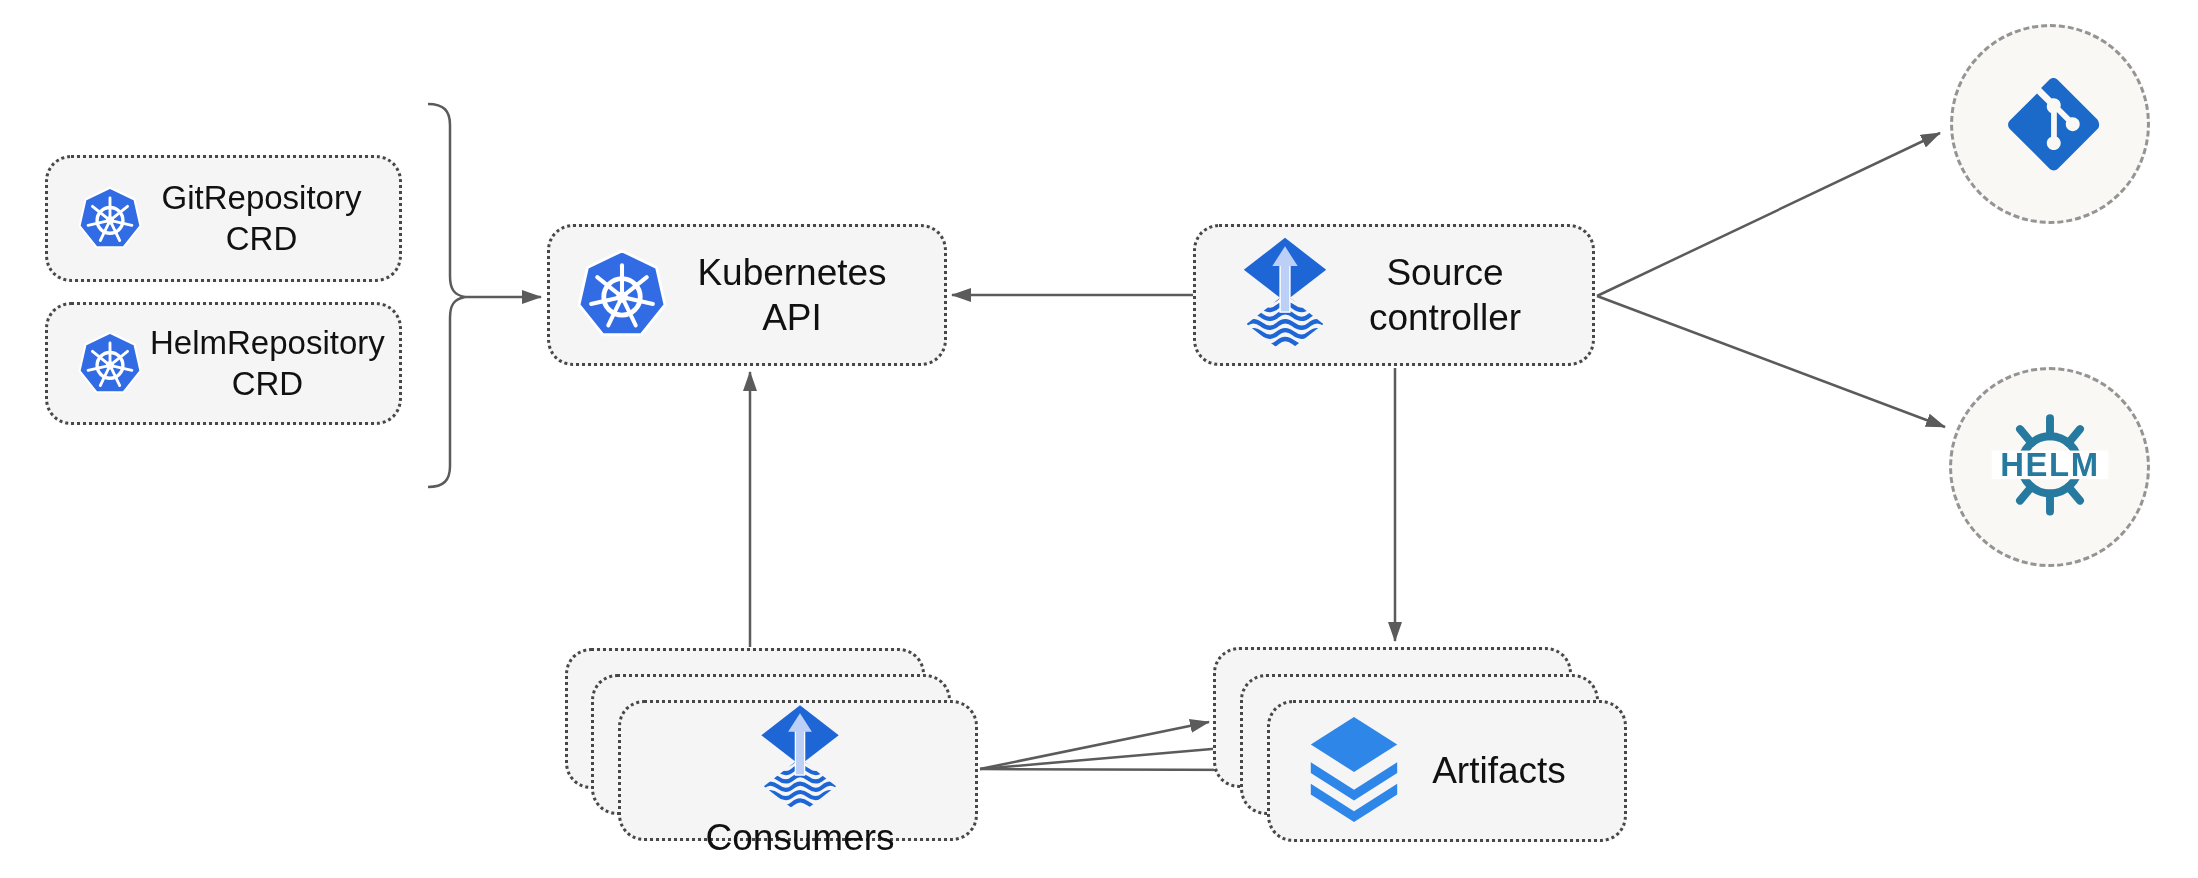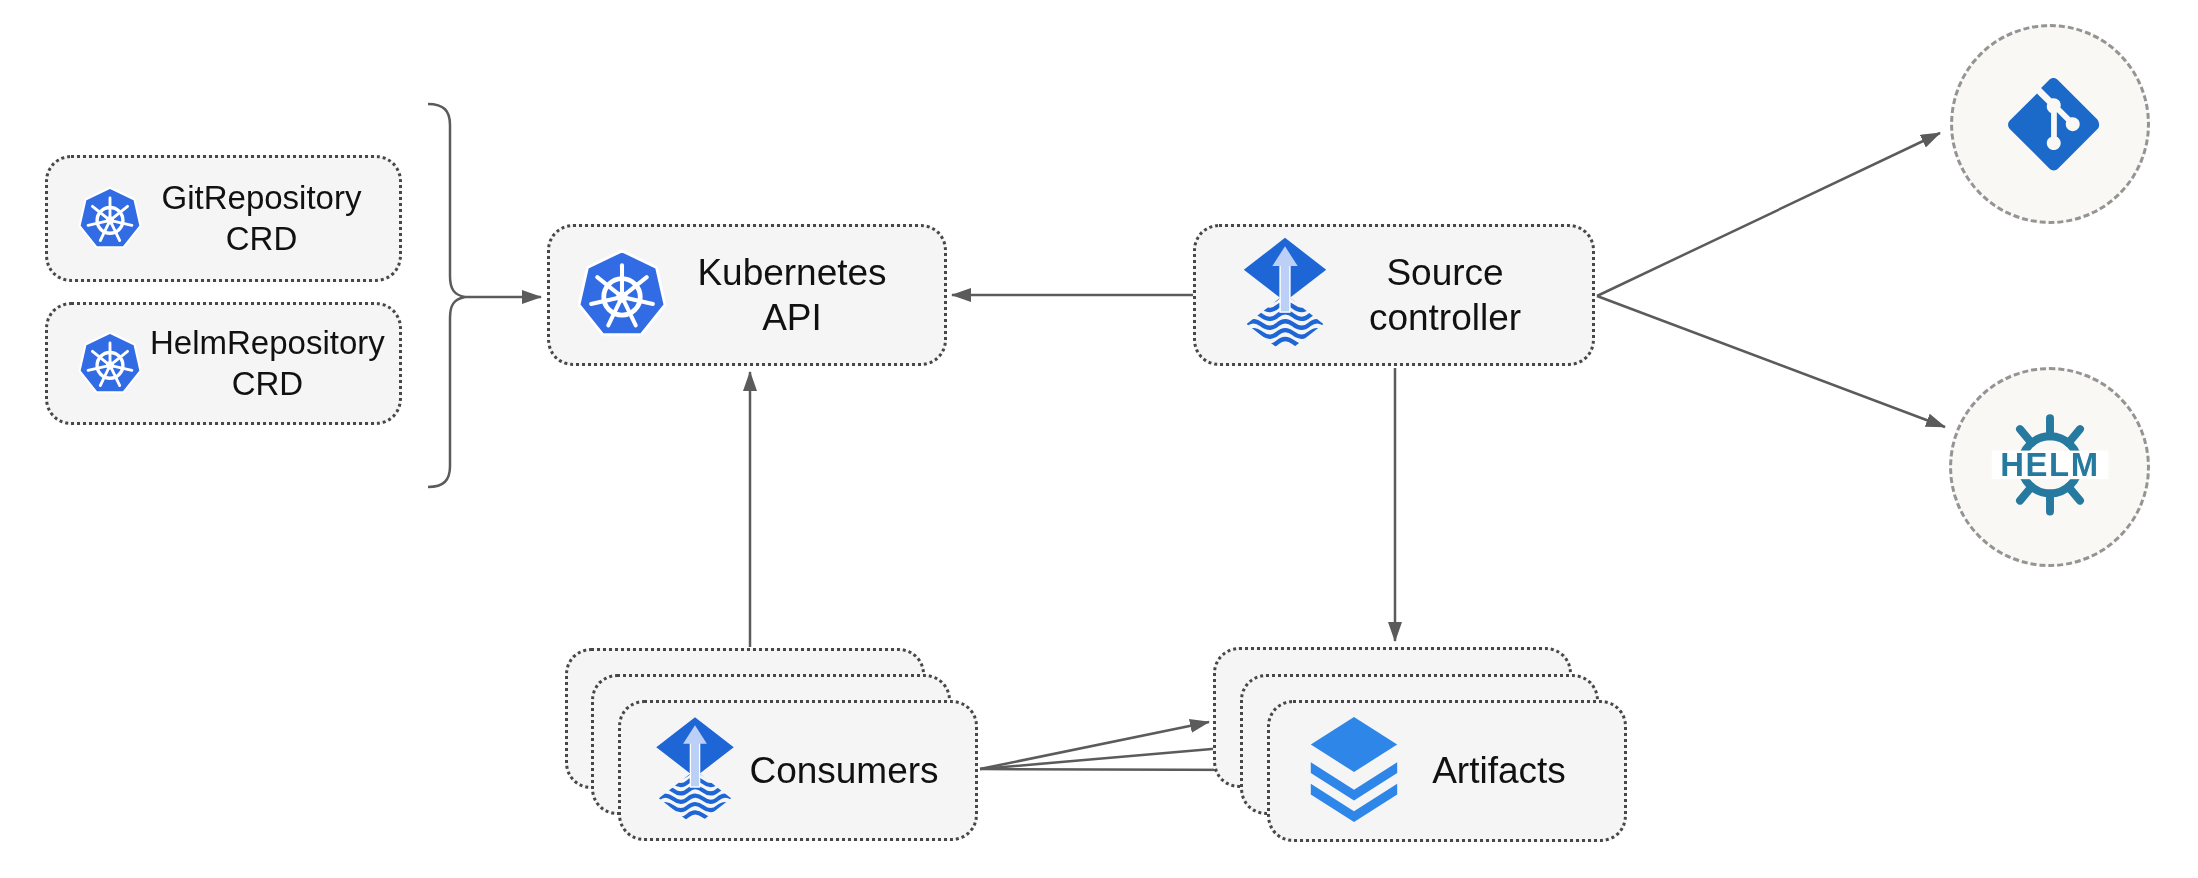--- a/index.html
+++ b/index.html
@@ -25,21 +25,21 @@
   .crd-box .icon{width:68px;height:68px;flex:0 0 auto;}
   .big-box{font-size:37px;}
   #node-k8sapi{left:547px;top:224px;width:400px;height:142px;padding:0 30px 0 24px;}
   #node-k8sapi .icon{width:96px;height:96px;flex:0 0 auto;}
   #node-sourcectrl{left:1193px;top:224px;width:402px;height:142px;padding:0 34px 0 42px;}
   #node-sourcectrl .icon{width:94px;height:118px;flex:0 0 auto;}
   #node-gitrepo{left:45px;top:155px;width:357px;height:127px;}
   #node-helmrepo{left:45px;top:302px;width:357px;height:123px;}
   .c-layer1{left:565px;top:648px;width:360px;height:141px;}
   .c-layer2{left:591px;top:674px;width:360px;height:141px;}
-  #node-consumers{left:618px;top:700px;width:360px;height:141px;padding:0 26px 0 30px;}
+  #node-consumers{left:618px;top:700px;width:360px;height:141px;padding:0 26px 0 30px;flex-direction:column;}
   #node-consumers .icon{width:88px;height:112px;flex:0 0 auto;}
   .a-layer1{left:1213px;top:647px;width:359px;height:141px;}
   .a-layer2{left:1240px;top:674px;width:359px;height:141px;}
   #node-artifacts{left:1267px;top:700px;width:360px;height:142px;padding:0 30px 0 34px;justify-content:center;}
   #node-artifacts .icon{width:100px;height:108px;flex:0 0 auto;}
   .endpoint{
     position:absolute;box-sizing:border-box;border-radius:50%;
     background:var(--circle-bg,#faf8f4);
     border:3px dashed var(--circle-border,#949494);
     display:flex;align-items:center;justify-content:center;z-index:2;

